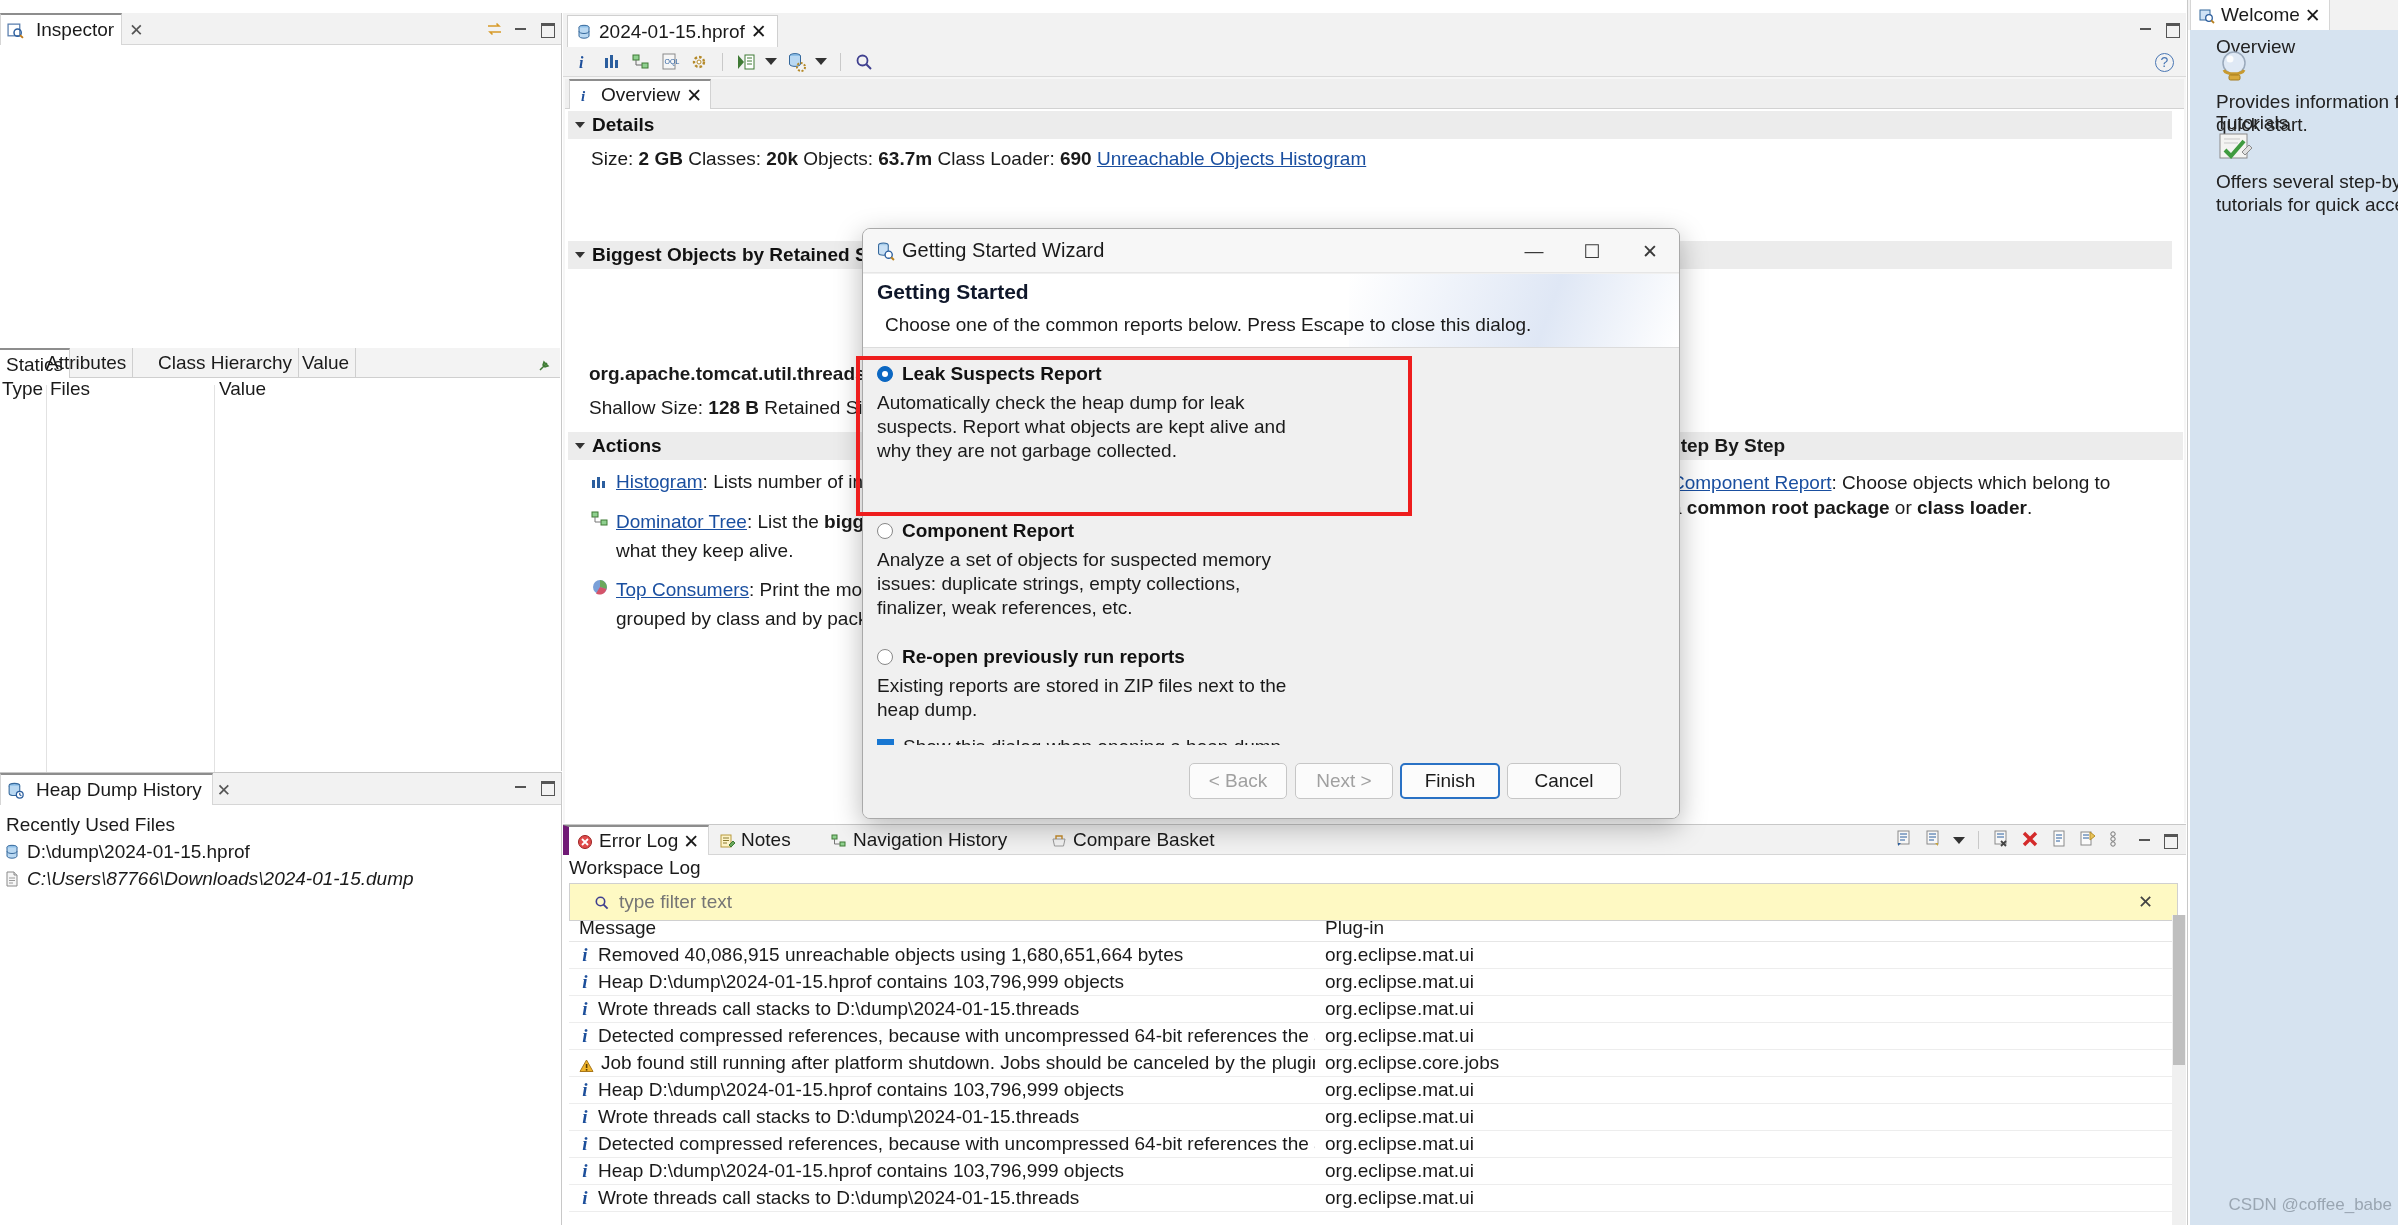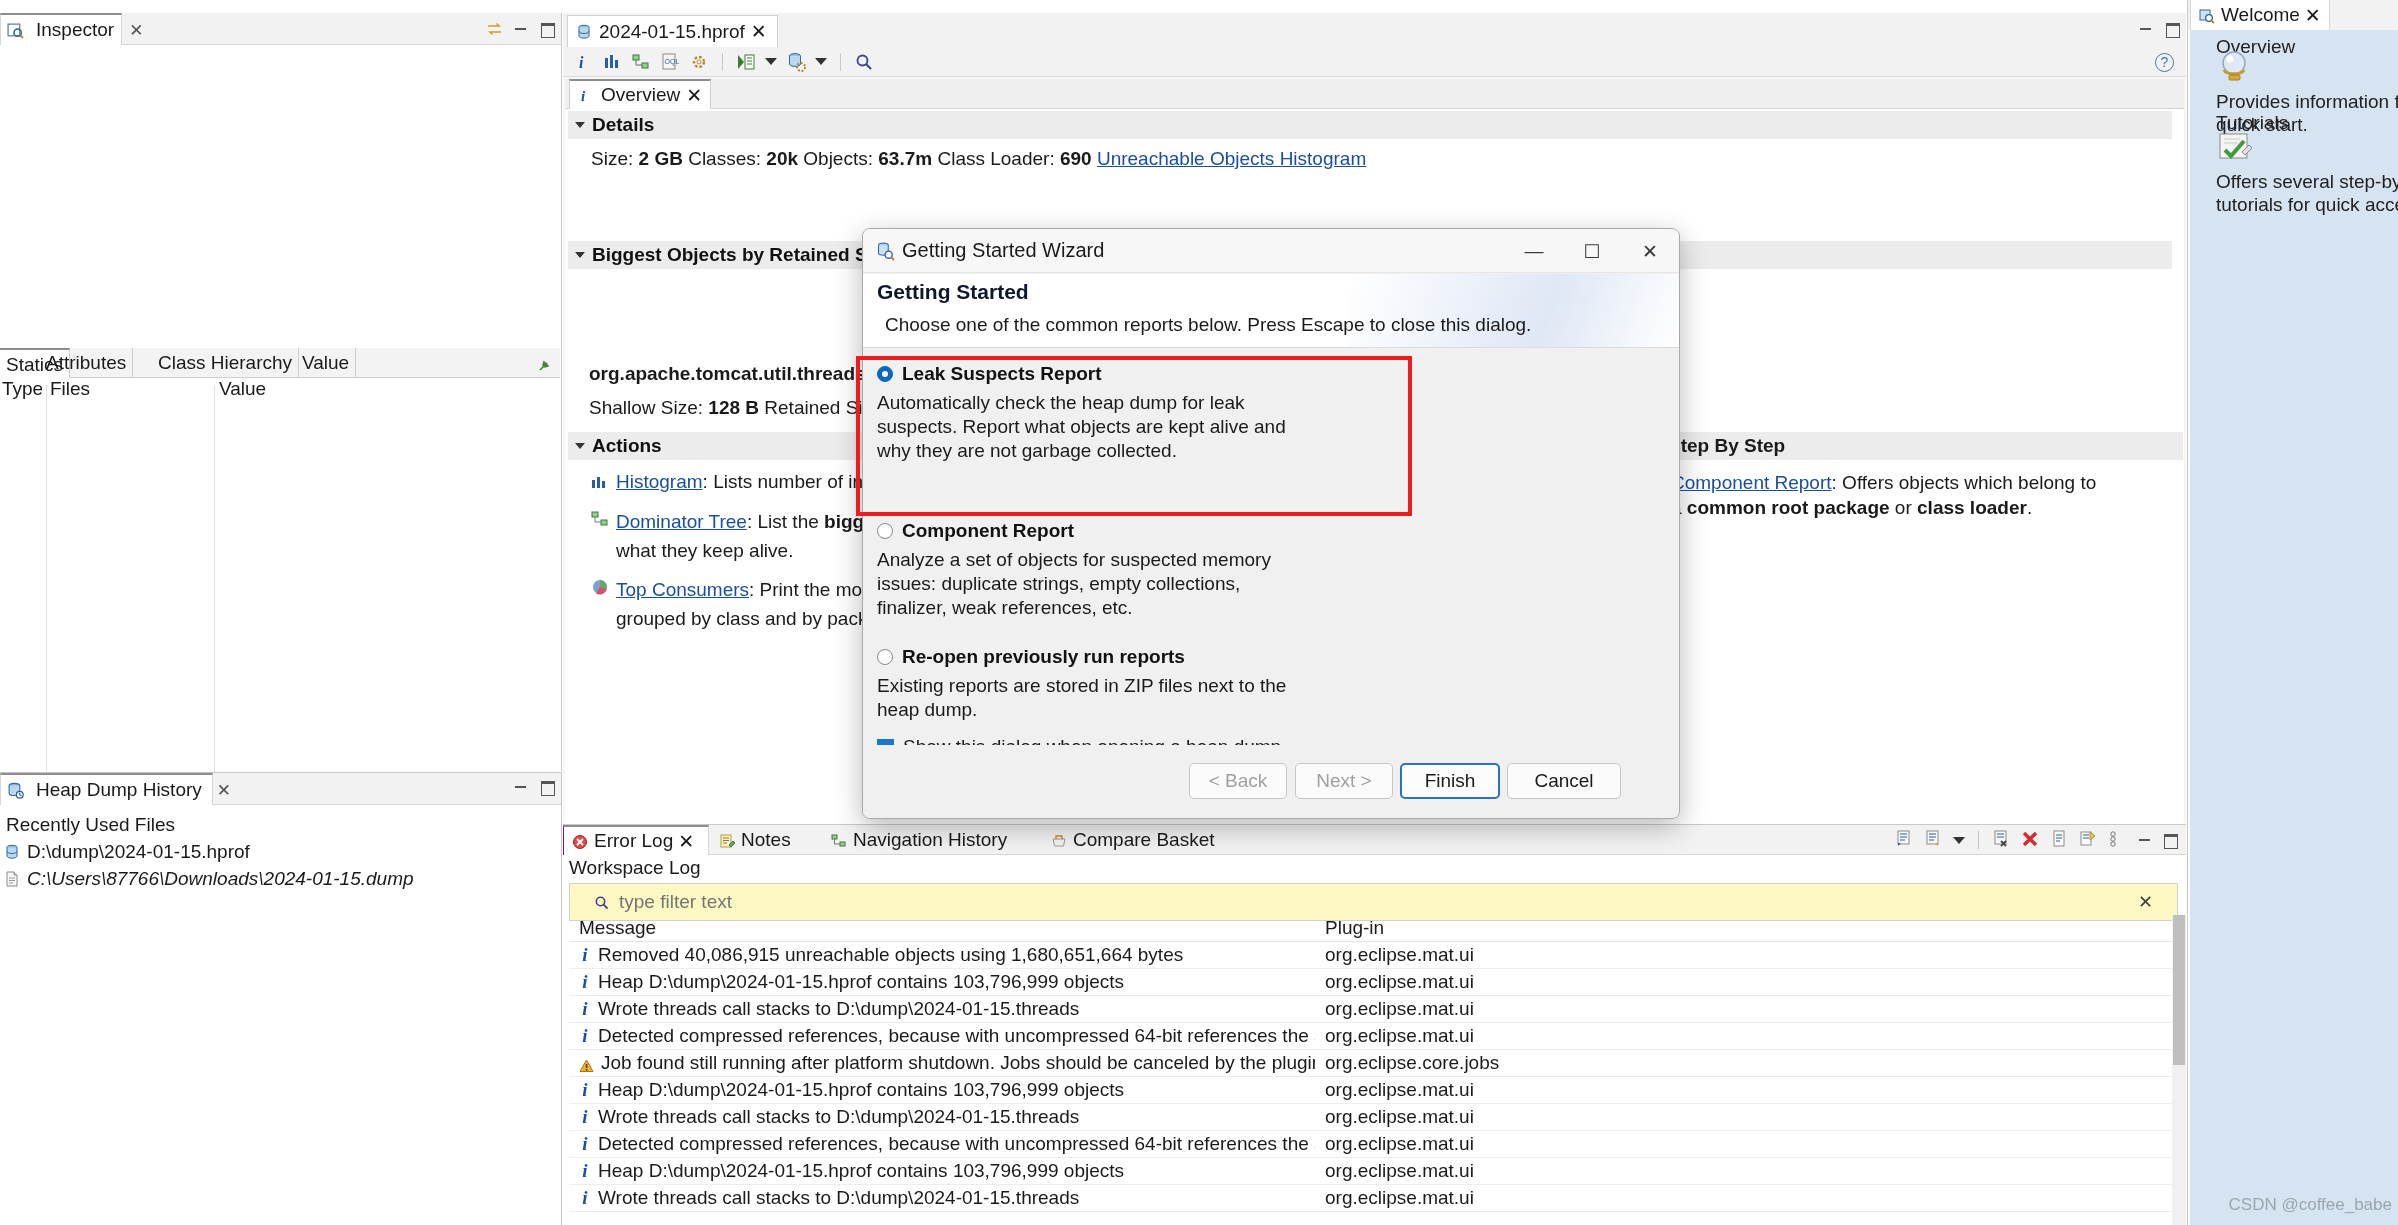--- a/index.html
+++ b/index.html
@@ -93,21 +93,21 @@
   .actionrow .ai { width:18px; height:18px; flex:none; margin-top:3px; }
 
   .stepbox { position:absolute; left:1096px; width:522px; }
   .stepbox .hdr { background:#ececec; font-weight:bold; height:28px; display:flex; align-items:center; padding-left:7px; font-size:19px;}
   .stepbox .txt { padding:10px 8px 0 10px; font-size:19px; line-height:25px; }
 
   
   #bottom { left:563px; top:824px; width:1623px; height:401px; background:#ffffff; border-top:1px solid #c8c8c8; }
   .blogtabs { position:absolute; left:0; top:0; width:100%; height:30px; background:#f2f2f2; border-bottom:1px solid #d6d6d6; }
   .blogtab { position:absolute; top:0; height:30px; display:flex; align-items:center; gap:5px; padding:0 8px; font-size:19px; white-space:nowrap; }
-  .blogtab.active { background:#fff; border-top:2px solid #8d8d8d; border-left:1px solid #701a75; border-right:1px solid #d6d6d6; }
+  .blogtab.active { background:#fff; border-top:2px solid #8d8d8d; border-left:6px solid #701a75; border-right:1px solid #d6d6d6; }
   .blogtools { position:absolute; right:8px; top:5px; display:flex; align-items:center; gap:9px; }
   .wslabel { position:absolute; left:6px; top:32px; font-size:19px; }
   .filterbar { position:absolute; left:6px; top:58px; right:8px; height:38px; border:1px solid #d0d0d0; background:#fef9c3;
                display:flex; align-items:center; gap:6px; padding:0 24px; font-size:19px; color:#3d3d3d; }
   .filterbar .clr { margin-left:auto; color:#444; font-size:18px; }
 
   .logtable { position:absolute; left:6px; top:90px; right:8px; bottom:0; overflow:hidden; }
   .lt-head { display:flex; height:27px; align-items:center; font-size:19px; border-bottom:1px solid #e6e6e6; }
   .lt-row { display:flex; height:27px; align-items:center; font-size:19px; border-bottom:1px solid #ededed; white-space:nowrap; }
   .c-msg { width:746px; flex:none; overflow:hidden; display:flex; align-items:center; gap:7px; padding-left:10px; }
@@ -421,21 +421,21 @@
               <path d="M9 9 L9 2 A7 7 0 0 1 15.5 11 Z" fill="#6aa85c"></path>
               <path d="M9 9 L15.5 11 A7 7 0 0 1 5 15.5 Z" fill="#d4546a"></path>
             </svg>
         </span>
         <span style="line-height:29px;"><span class="link">Top Consumers</span><span>: Print the most</span><br><span>grouped by class and by packa</span></span>
       </div>
 
       <div class="stepbox" style="top:323px;">
         <div class="hdr">Step By Step</div>
         <div class="txt">
-          <span class="link">Component Report</span><span>: Offers objects which belong to</span><br>
+          <span class="link">Component Report</span><span>: Choose objects which belong to</span><br>
           <span>a </span><span class="b">common root package</span><span> or </span><span class="b">class loader</span><span>.</span>
         </div>
       </div>
     </div>
   </div>
 
   <div class="part" id="bottom">
     <div class="blogtabs">
       <div class="blogtab active" style="left:0; width:146px;">
         <span class="viewicon">

